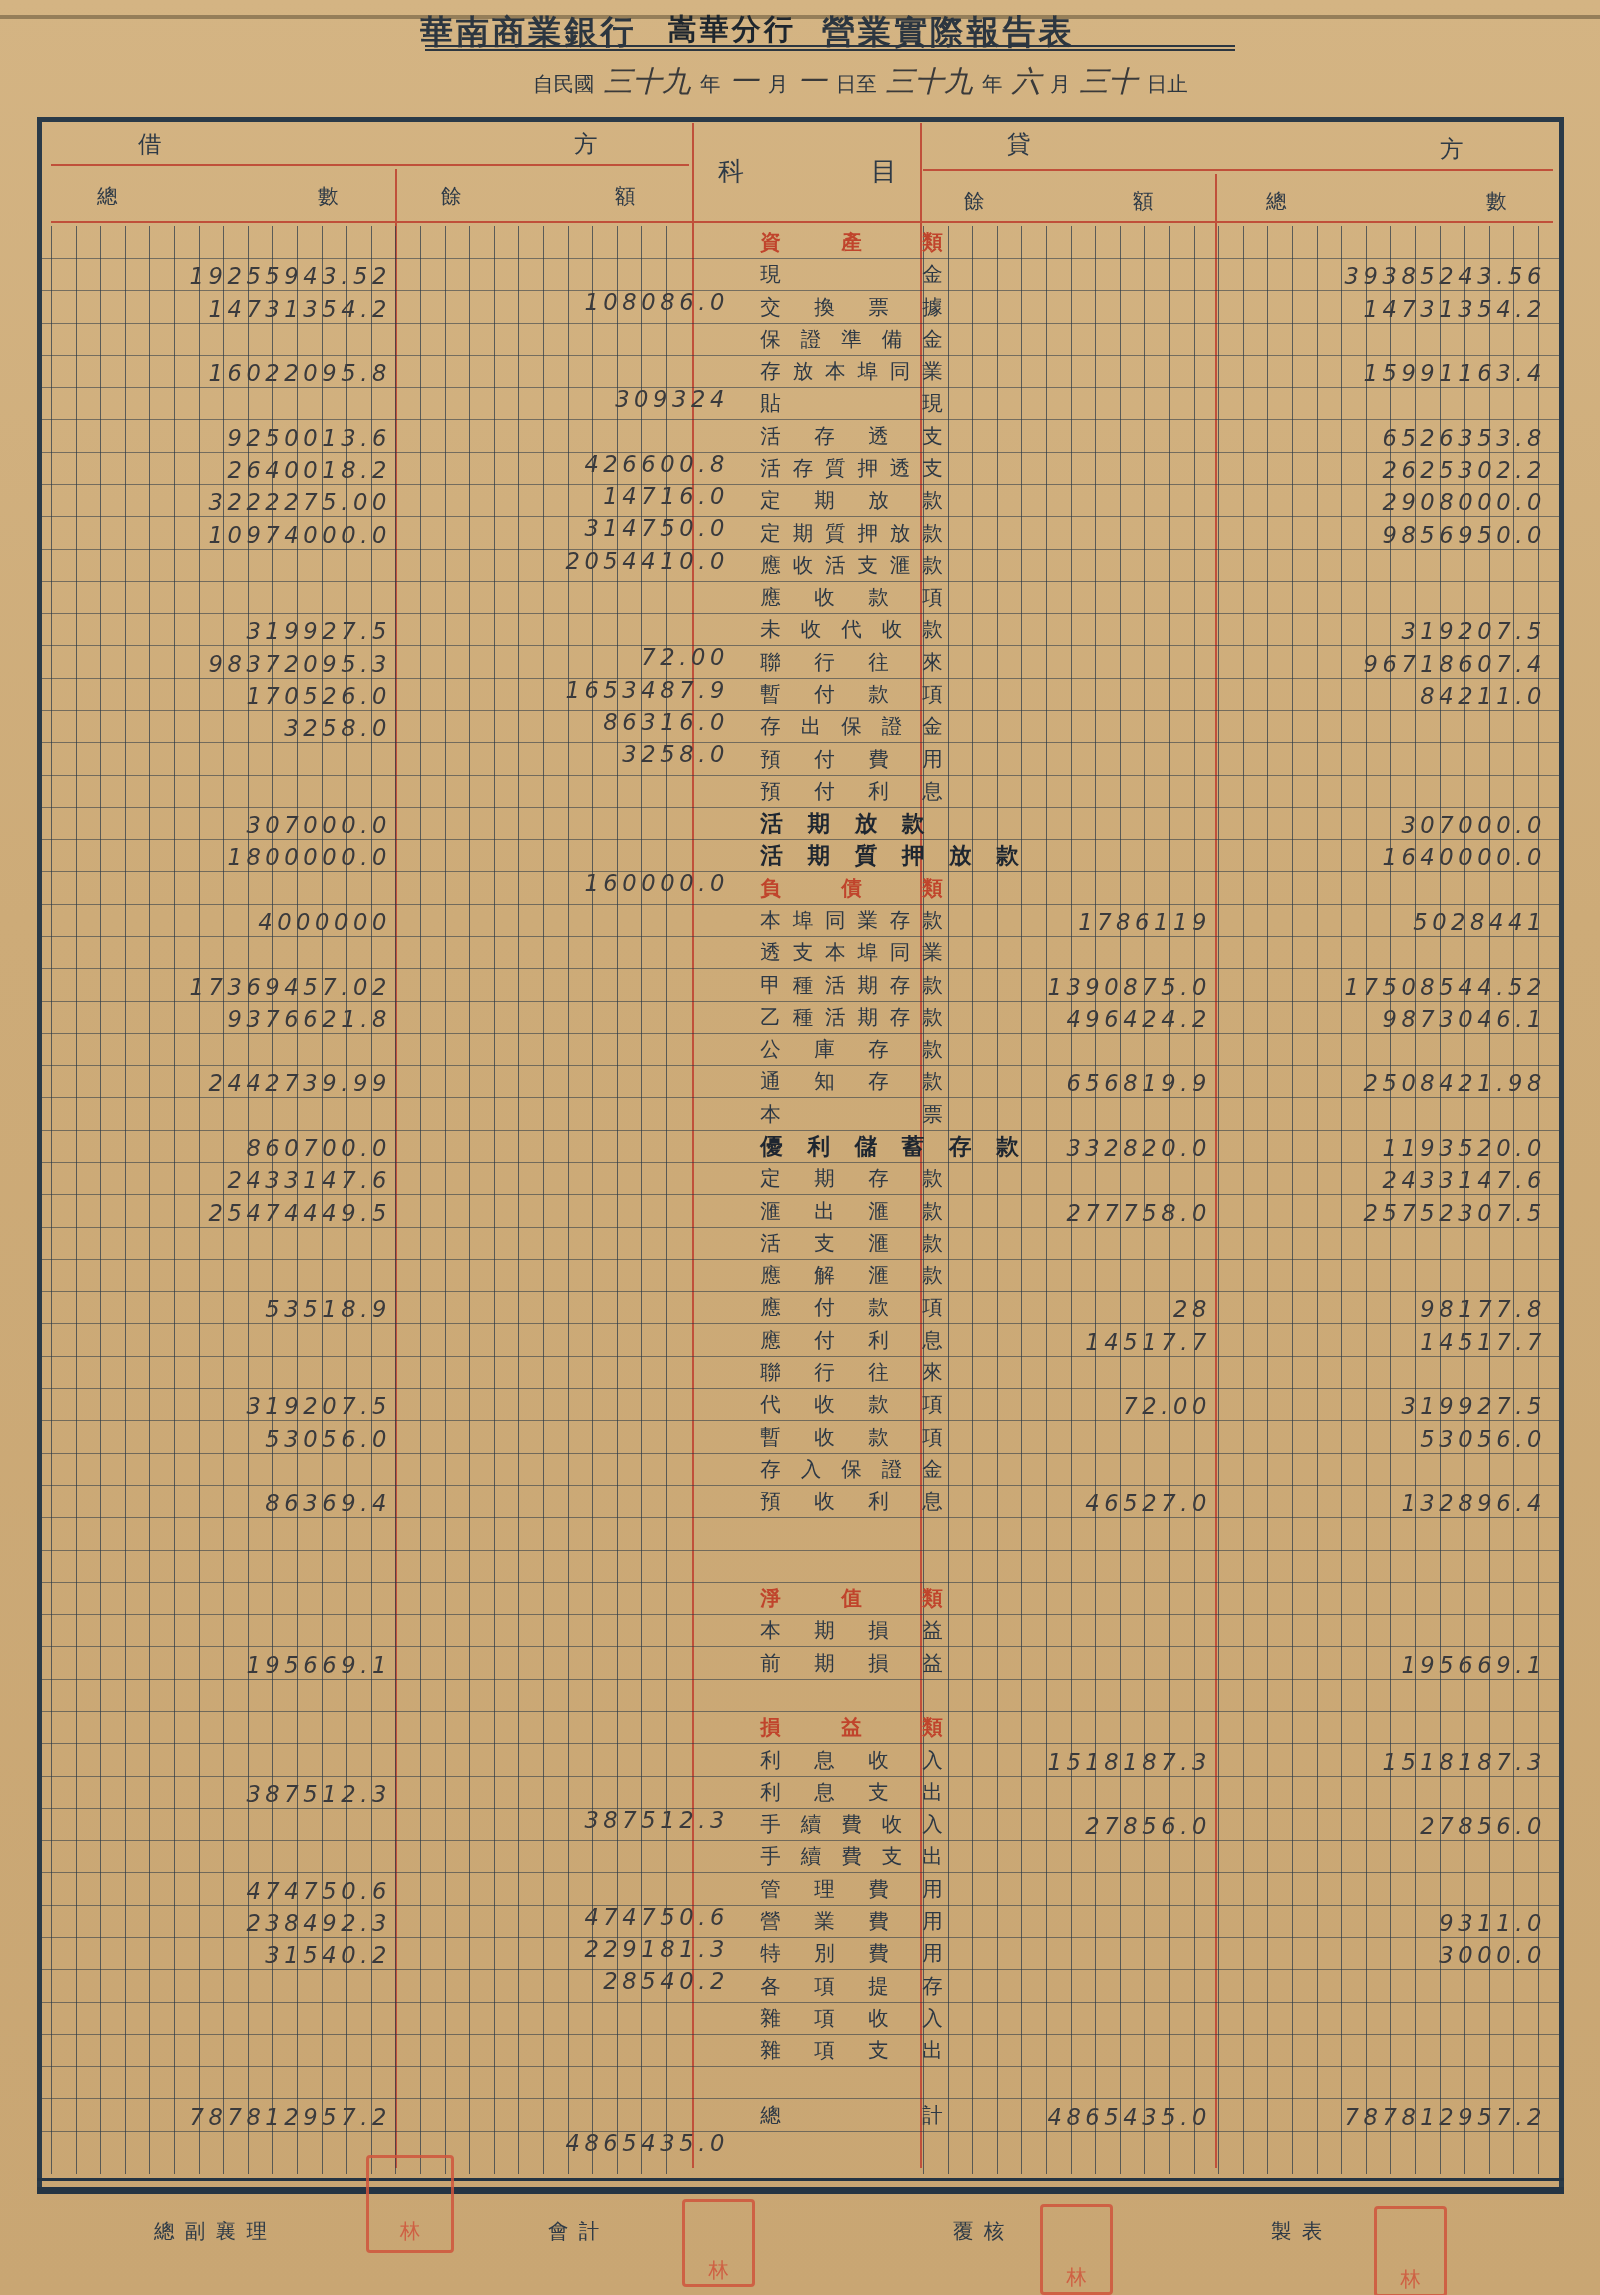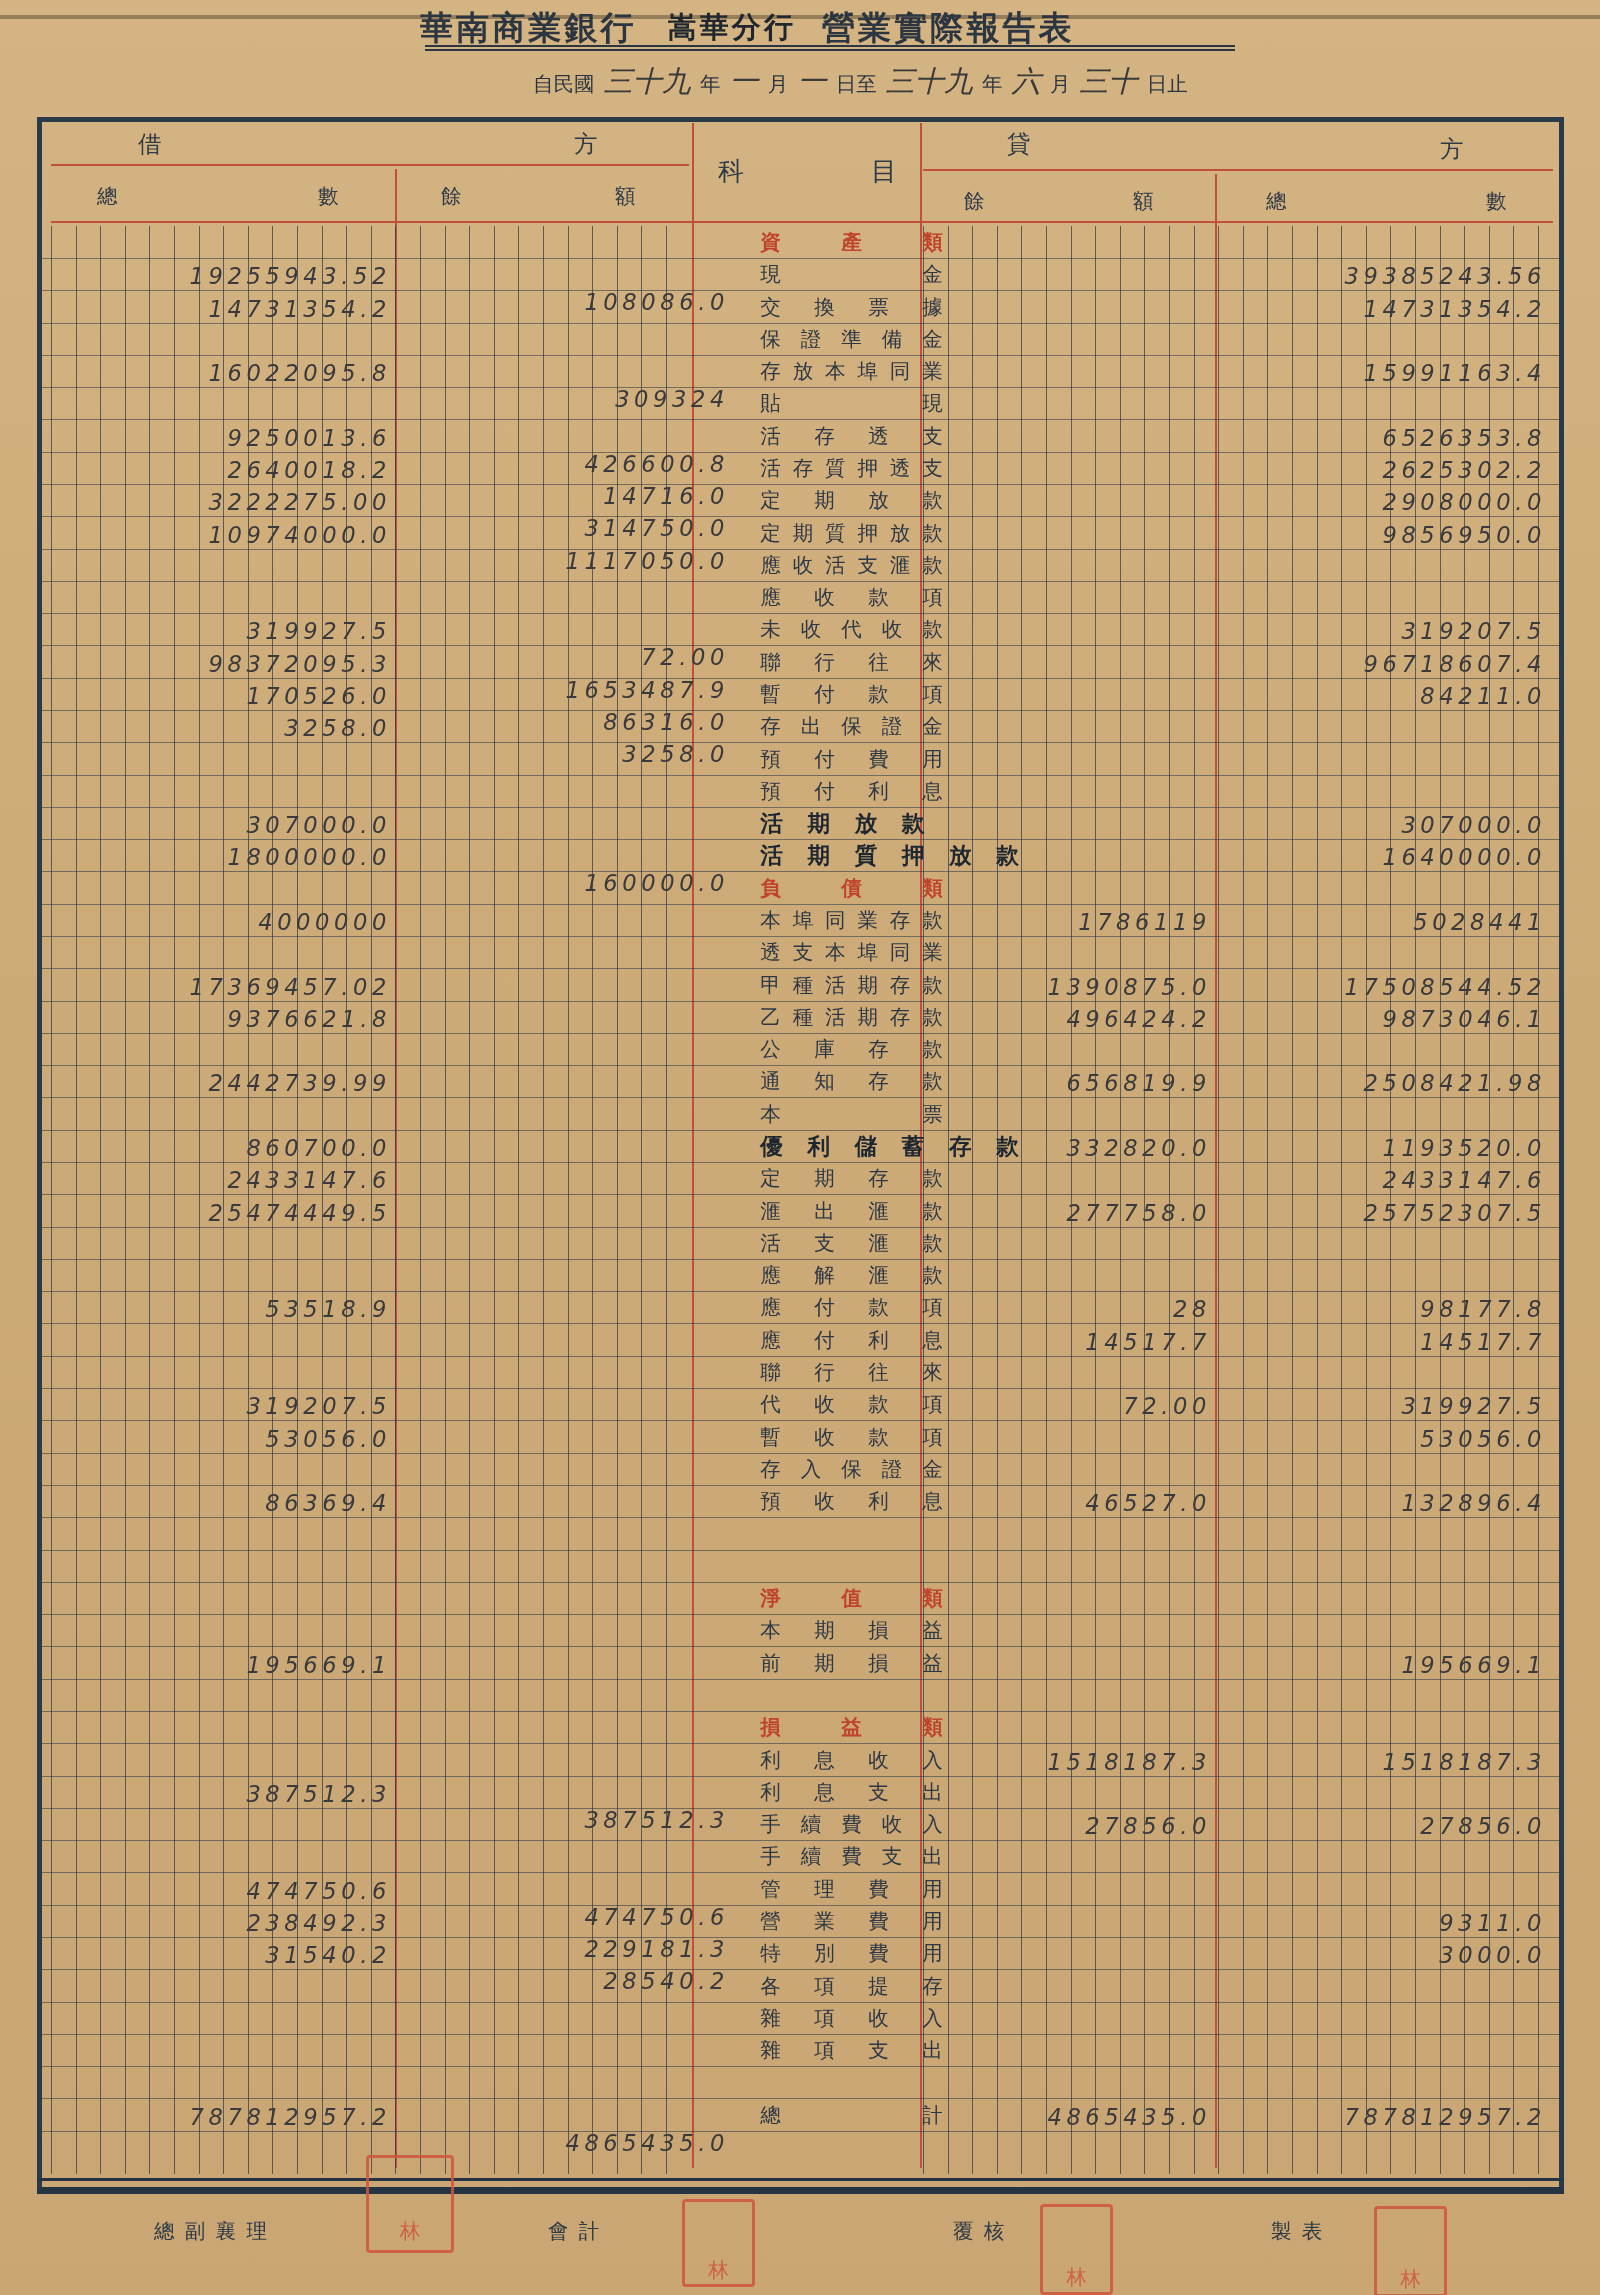--- a/index.html
+++ b/index.html
@@ -1,21 +1,21 @@
 <!DOCTYPE html>
 <html style="font-size:8.2px"><head>
 <meta charset="utf-8">
 <style>
   html,body{margin:0;padding:0;}
   body{width:1600px;height:2295px;background:#cfae7c;position:relative;overflow:hidden;
        font-family:"DejaVu Serif","Liberation Serif",serif;color:#2a3340;}
   .paper{position:absolute;left:0;top:0;width:1600px;height:2295px;
          background:linear-gradient(180deg,#d4b483 0%,#cdab78 40%,#c9a673 100%);}
   .topline{position:absolute;left:0;top:15.4px;width:1600px;height:4.1px;background:#6b5a3e;opacity:.6;}
-  .title{position:absolute;top:10.3px;left:420px;width:820px;height:36px;display:flex;align-items:center;
+  .title{position:absolute;top:10.3px;left:420px;width:820px;height:36px;display:flex;align-items:flex-start;
          font-size:33px;font-weight:bold;color:#2c3640;letter-spacing:3.1px;}
   .title .bank{margin-right:31px;}
   .title .branch{margin-right:26px;font-size:29px;color:#1e262e;}
   .title-rule{position:absolute;left:425px;top:45px;width:810px;height:2.1px;background:#2c3640;}
   .title-rule2{position:absolute;left:425px;top:49px;width:810px;height:1.5px;background:#2c3640;}
   .period{position:absolute;top:62px;left:533px;font-size:20.5px;color:#2c3640;display:flex;gap:9.2px;align-items:baseline;}
   .period .hand{font-family:"DejaVu Sans",sans-serif;font-style:italic;font-size:29px;color:#3a3a3a;}
   .frame{position:absolute;left:37px;top:117px;width:1527px;height:2076px;border:5.1px solid #2a3a48;border-bottom:none;box-sizing:border-box;}
   .bottom-rule{position:absolute;left:37px;top:2187px;width:1527px;height:7.2px;background:#243443;}
   .bottom-rule2{position:absolute;left:37px;top:2178px;width:1527px;height:2.6px;background:#243443;}
@@ -210,21 +210,21 @@
     <div class="row" style="top: 291px;">
       <div class="subj">
         <span>定</span>
         <span>期</span>
         <span>質</span>
         <span>押</span>
         <span>放</span>
         <span>款</span>
       </div>
       <div class="num c1">10974000.0</div>
-      <div class="num c2">1117050.0</div>
+      <div class="num c2">2054410.0</div>
       <div class="num c3"></div>
       <div class="num c4">9856950.0</div>
     </div>
     <div class="row" style="top: 323px;">
       <div class="subj">
         <span>應</span>
         <span>收</span>
         <span>活</span>
         <span>支</span>
         <span>滙</span>

